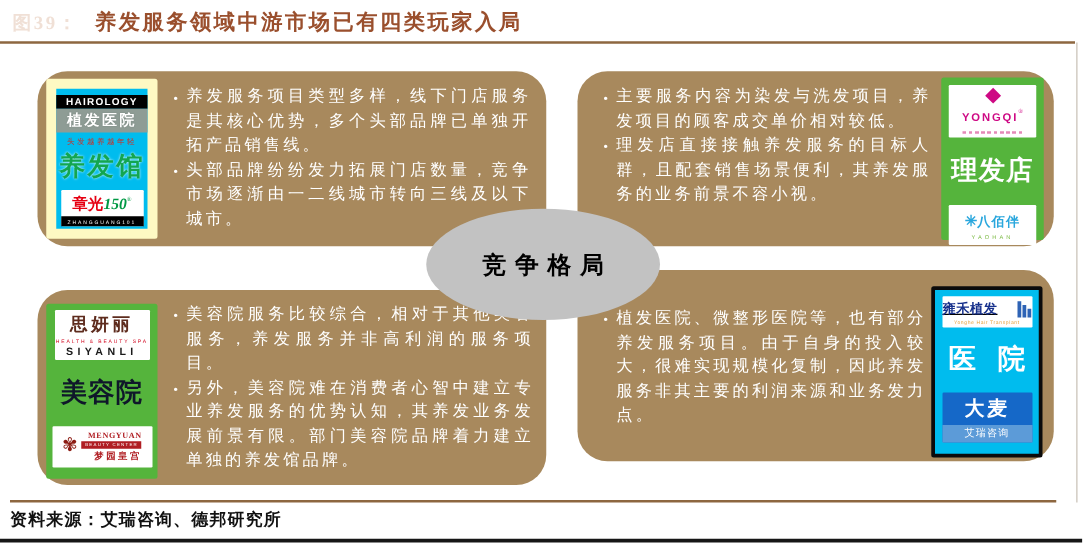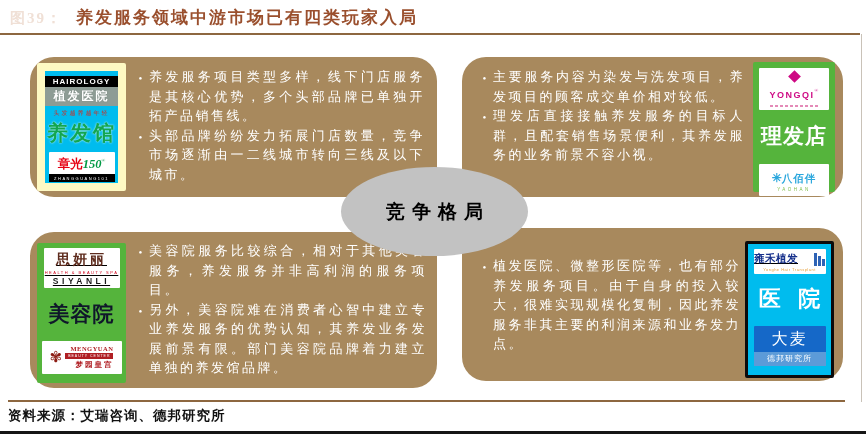--- a/index.html
+++ b/index.html
@@ -14,21 +14,21 @@
   .right-rule{position:absolute;left:861px;top:34px;width:1px;height:368px;background:#c9c2b8;}
   
   .footer-rule-top{position:absolute;left:8px;top:400px;width:837px;height:2px;background:#8d6740;}
   .source-text{position:absolute;left:8px;top:407px;font-size:13.5px;font-weight:bold;color:#111;letter-spacing:1px;}
   .footer-rule-bottom{position:absolute;left:0;top:431px;width:866px;height:3px;background:#161616;}
   
   .panel{position:absolute;background:#a8895d;border-radius:24px;z-index:1;}
   .panel.tl{left:30px;top:57px;width:407px;height:140px;}
   .panel.tr{left:462px;top:57px;width:381px;height:140px;}
   .panel.bl{left:30px;top:232px;width:407px;height:156px;}
-  .panel.br{left:462px;top:228px;width:381px;height:153px;}
+  .panel.br{left:462px;top:216px;width:381px;height:153px;}
   .bullets{position:absolute;color:#fff;font-size:13px;line-height:1.5;letter-spacing:2.5px;text-align:justify;}
   .tl .bullets{left:102px;top:10px;right:12px;}
   .tr .bullets{left:14px;top:10px;right:98px;}
   .bl .bullets{left:102px;top:9px;right:10px;}
   .br .bullets{left:14px;top:28px;right:102px;}
   .bullet{display:flex;}
   .marker{width:17px;flex:0 0 17px;text-align:center;letter-spacing:0;}
   .marker::before{content:"•";font-size:11px;position:relative;top:1px;}
   .btext{flex:1;}
   
@@ -56,21 +56,21 @@
   .yq-reg{font-size:5px;color:#ce0984;vertical-align:super;}
   .yq-name{color:#ce0984;font-size:9px;font-weight:bold;letter-spacing:1.5px;}
   .yq-tagline{height:2px;width:48px;margin:3px auto 0;background:repeating-linear-gradient(90deg,#e48ab8 0 3px,#fff 3px 5px);}
   .bs-cat{color:#fff;font-size:21px;font-weight:bold;margin-top:12px;letter-spacing:1px;}
   .bb-box{background:#fff;width:70px;margin-top:14px;padding:4px 0;text-align:center;border-radius:1px;}
   .bb-flower{color:#2aa7dd;font-size:12px;font-weight:bold;}
   .bb-cn{color:#2aa7dd;font-size:10.5px;font-weight:bold;letter-spacing:1px;}
   .bb-en{color:#7dbb46;font-size:4.5px;letter-spacing:2.5px;margin-top:1px;}
   
   .logo-beauty{position:absolute;left:7px;top:11px;width:89px;height:140px;background:#55b43c;border-radius:2px;}
-  .sy-box{background:#fff;width:76px;margin-top:5px;text-align:center;padding:3px 0 2px;border-radius:1px;text-decoration:underline;}
+  .sy-box{background:#fff;width:76px;margin-top:5px;text-align:center;padding:3px 0 2px;border-radius:1px;}
   .sy-cn{color:#5e2c1e;font-size:14px;font-weight:bold;letter-spacing:3px;}
   .sy-tag{color:#d0021b;font-size:4px;letter-spacing:1.5px;margin-top:1px;}
   .sy-en{color:#1a1a1a;font-size:8.5px;font-weight:bold;letter-spacing:3.5px;margin-top:1px;}
   .by-cat{color:#0f172a;font-size:21px;font-weight:bold;margin-top:12px;letter-spacing:1px;}
   .my-box{background:#fff;width:76px;margin-top:13px;padding:4px 2px;display:flex;align-items:center;justify-content:center;gap:3px;border-radius:1px;}
   .my-orn{color:#8c1c13;font-size:15px;line-height:1;}
   .my-col{display:flex;flex-direction:column;align-items:flex-end;}
   .my-en{color:#b01e23;font-size:6.5px;font-weight:bold;letter-spacing:0.5px;}
   .my-sub{background:#b01e23;color:#fff;font-size:3.5px;letter-spacing:1px;padding:1px 3px;margin-top:1px;}
   .my-cn{color:#b01e23;font-size:7.5px;font-weight:bold;letter-spacing:2px;margin-top:1px;}
@@ -80,21 +80,21 @@
   .yh-row{display:flex;align-items:flex-end;justify-content:center;gap:16px;text-decoration:underline;}
   .yh-cn{color:#17318c;font-size:10.5px;font-weight:bold;letter-spacing:0.5px;}
   .yh-bars{display:flex;align-items:flex-end;gap:1px;}
   .yh-bars i{display:block;width:3px;background:#2e63b5;}
   .yh-bars i:nth-child(1){height:13px;}
   .yh-bars i:nth-child(2){height:10px;}
   .yh-bars i:nth-child(3){height:7px;}
   .yh-tag{color:#e8a13c;font-size:4px;letter-spacing:0.5px;margin-top:1px;}
   .hp-cat{color:#fff;font-size:22px;font-weight:bold;margin-top:10px;letter-spacing:6px;text-indent:6px;}
   .dm-box{background:#1568c8;width:72px;margin-top:12px;text-align:center;padding-top:3px;border-radius:1px;}
-  .dm-cn{color:#fff;font-size:16px;font-weight:normal;letter-spacing:2px;}
+  .dm-cn{color:#fff;font-size:16px;font-weight:bold;letter-spacing:2px;}
   .dm-sub{background:#5c9bd8;color:#fff;font-size:8px;letter-spacing:1px;padding:1px 0 2px;margin-top:2px;}
 </style>
 </head>
 <body>
 
 <div class="stage">
 
   <div class="fig-prefix">图39：</div>
   <div class="page-title">养发服务领域中游市场已有四类玩家入局</div>
   <div class="title-rule"></div>
@@ -192,21 +192,21 @@
               <i></i>
               <i></i>
               <i></i>
             </span>
         </div>
         <div class="yh-tag sans">Yonghe Hair Transplant</div>
       </div>
       <div class="hp-cat">医 院</div>
       <div class="dm-box">
         <div class="dm-cn">大麦</div>
-        <div class="dm-sub">德邦研究所</div>
+        <div class="dm-sub">艾瑞咨询</div>
       </div>
     </div>
   </div>
 
   <div class="center-ellipse">
     <span>竞争格局</span>
   </div>
 
   <div class="footer-rule-top"></div>
   <div class="source-text">资料来源：艾瑞咨询、德邦研究所</div>

